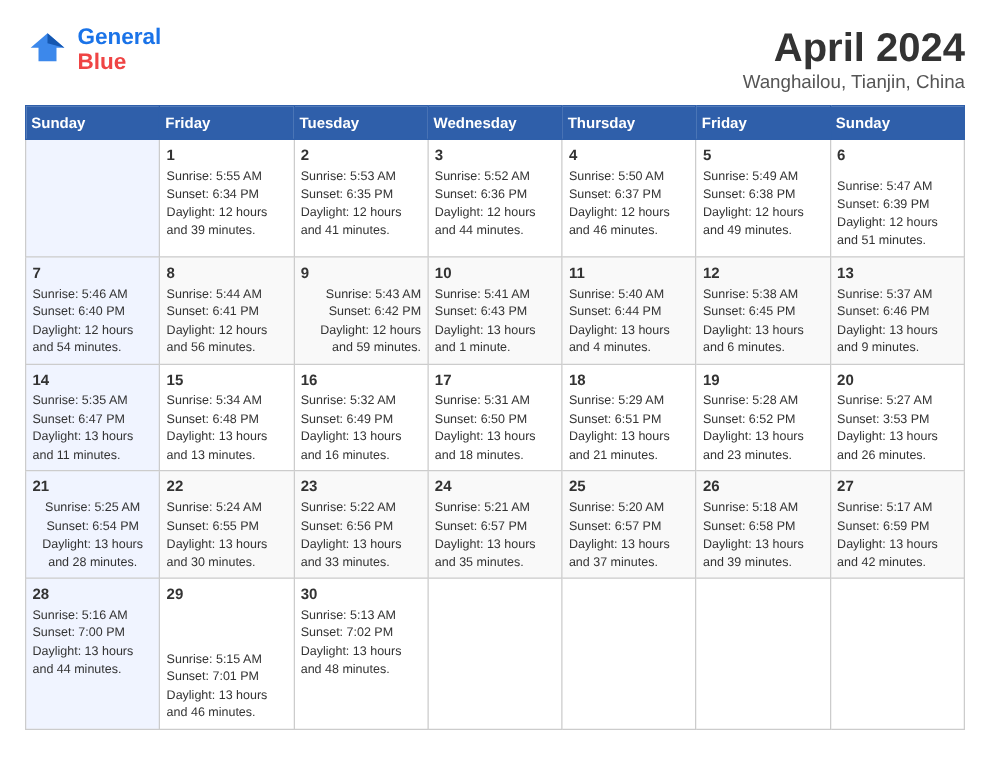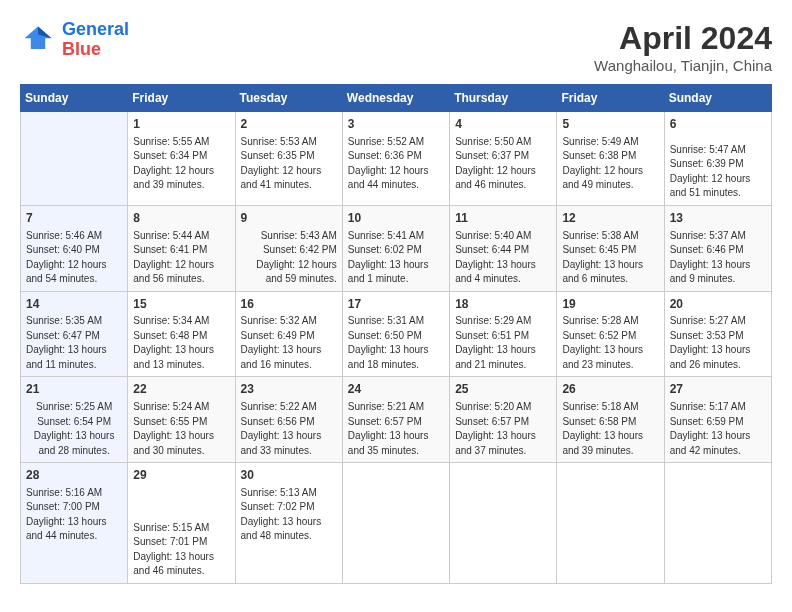--- a/index.html
+++ b/index.html
@@ -184,21 +184,21 @@
         <td>
           <span class="day-num">9</span>
           <div class="day-info" style="white-space: pre-line; text-align: right;">Sunrise: 5:43 AM
 Sunset: 6:42 PM
 Daylight: 12 hours
 and 59 minutes.</div>
         </td>
         <td>
           <span class="day-num">10</span>
           <div class="day-info" style="white-space: pre-line;">Sunrise: 5:41 AM
-Sunset: 6:02 PM
+Sunset: 6:43 PM
 Daylight: 13 hours
 and 1 minute.</div>
         </td>
         <td>
           <span class="day-num">11</span>
           <div class="day-info" style="white-space: pre-line;">Sunrise: 5:40 AM
 Sunset: 6:44 PM
 Daylight: 13 hours
 and 4 minutes.</div>
         </td>

